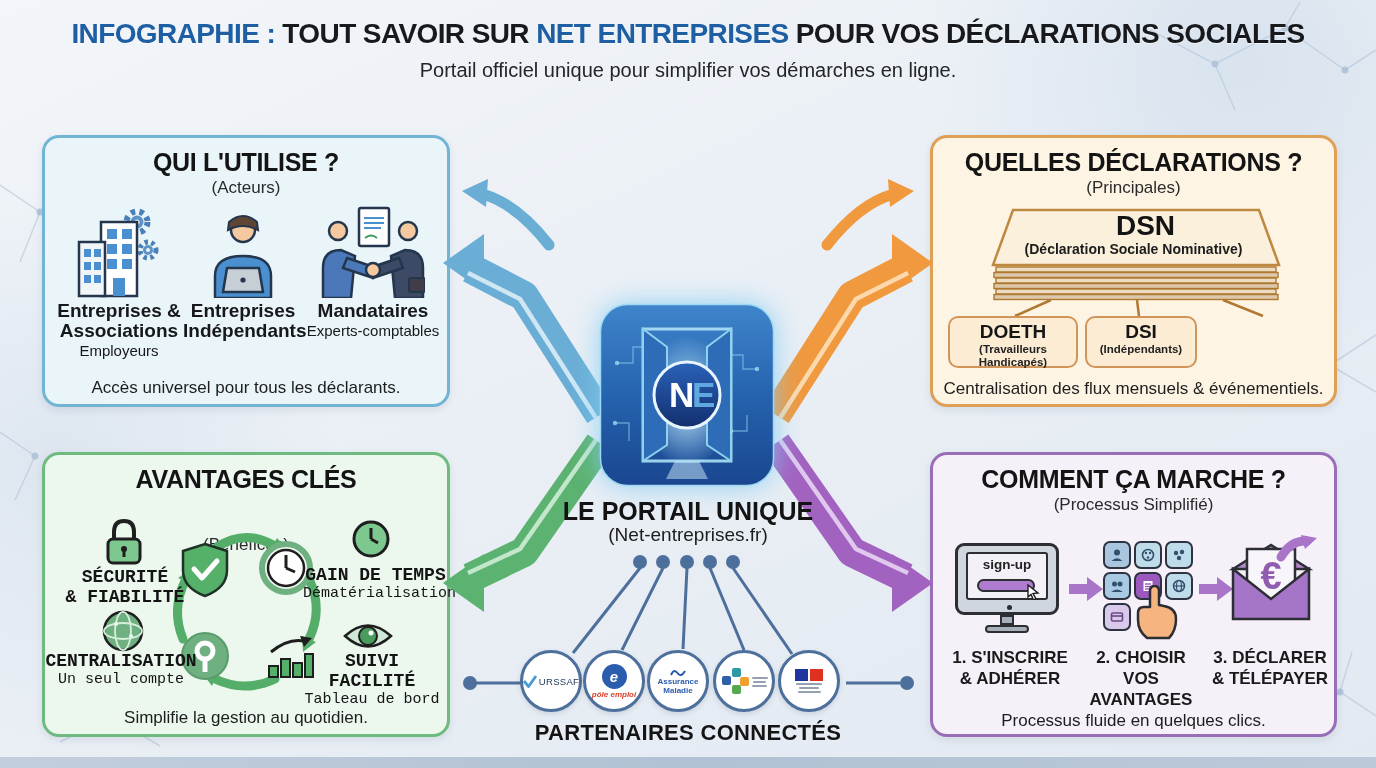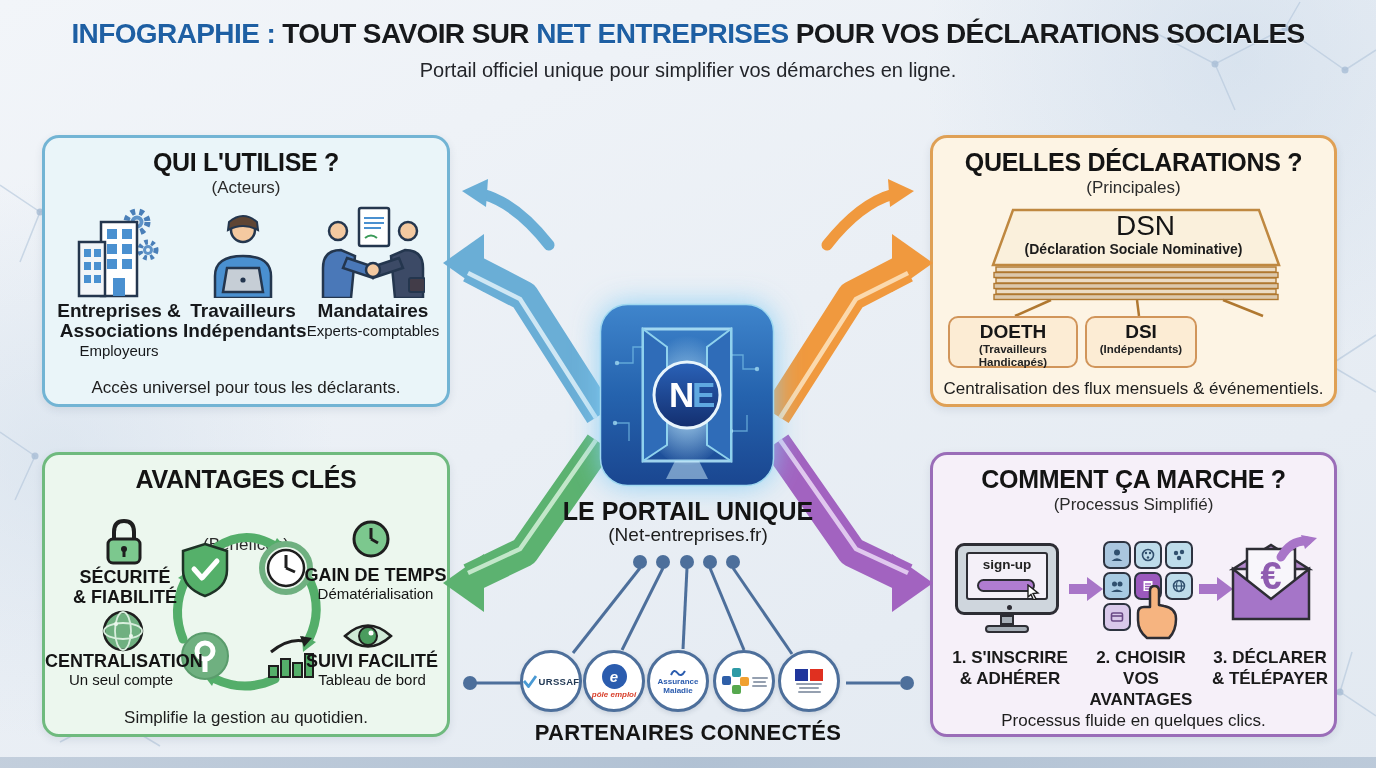--- a/index.html
+++ b/index.html
@@ -35,30 +35,30 @@
   .box-benef { left:42px; top:452px; width:408px; height:285px; background:#ecf7ee; border-color:#6fba7e; }
   .box-proc  { left:930px; top:452px; width:407px; height:285px; background:#f6f0f9; border-color:#9a6db8; }
 
   
   .user-group-label { position:absolute; top:163px; text-align:center; color:#16181b; }
   .ug-bold { font-size:19px; font-weight:800; line-height:20px; }
   .ug-note { font-size:15px; line-height:18px; margin-top:1px; }
 
   
   .dsn-title { position:absolute; top:72px; left:0; width:100%; text-align:center;
-    font-size:28px; font-weight:400; color:#141414;padding-left:24px; }
+    font-size:28px; font-weight:700; color:#141414;padding-left:24px; }
   .dsn-sub { position:absolute; top:103px; left:0; width:100%; text-align:center;
     font-size:14px; font-weight:600; color:#1c1c1c; }
   .decl-chip { position:absolute; top:178px; height:52px; background:#fcecd4; border:2.5px solid #d1955a;
     border-radius:10px; text-align:center; padding-top:3px; }
   .chip-title { font-size:19px; font-weight:800; color:#161616; line-height:22px; }
   .chip-sub { font-size:11.5px; font-weight:600; color:#222; line-height:13px; }
 
   
-  .benef-label { position:absolute; text-align:center; color:#141414; }
+  .benef-label { position:absolute; text-align:center; color:#141414;font-family:Liberation Mono, monospace; }
   .bl-bold { font-size:18px; font-weight:800; line-height:20px; }
   .bl-note { font-size:15px; line-height:17px; }
 
   
   .monitor { position:absolute; left:22px; top:88px; width:104px; height:96px; }
   .mon-frame { position:absolute; left:0; top:0; width:104px; height:72px; background:#cfd6dd;
     border:3px solid #2d2d34; border-radius:9px; }
   .mon-screen { position:absolute; left:8px; top:6px; width:82px; height:48px; background:#f4f0f8;
     border:2px solid #2d2d34; border-radius:3px; }
   .mon-label { position:absolute; top:3px; left:0; width:100%; text-align:center;
@@ -85,21 +85,21 @@
   .center-sub { position:absolute; top:524px; left:0; width:100%; text-align:center; z-index:5;
     font-size:19px; color:#1d1d1d; }
 
   
   .partner-circle { position:absolute; top:650px; width:62px; height:62px; border-radius:50%;
     background:#fff; border:3px solid #4d6f9b; z-index:4; display:flex; flex-direction:column;
     align-items:center; justify-content:center; box-shadow:0 2px 5px rgba(40,60,90,.15); }
   .partners-title { position:absolute; top:720px; left:488px; width:400px; text-align:center; z-index:4;
     font-size:22px; font-weight:800; color:#141414; letter-spacing:.3px; }
   .urssaf-row { display:flex; align-items:center; gap:2px; }
-  .urssaf-text { font-size:9.5px; font-weight:700; color:#233a55; letter-spacing:.3px; }
+  .urssaf-text { font-size:9.5px; font-weight:400; color:#233a55; letter-spacing:.3px; }
   .pe-circle { width:25px; height:25px; border-radius:50%; background:#2b5cae; color:#fff;
     font-size:15px; font-weight:800; font-style:italic; display:flex; align-items:center; justify-content:center; }
   .pe-text { font-size:8px; font-weight:800; font-style:italic; color:#d8402c; margin-top:1px; white-space:nowrap; }
   .am-text { font-size:8px; font-weight:800; color:#2b5cae; line-height:9px; }
   .tbar { height:2.5px; background:#95a0b0; border-radius:1px; margin:1.5px auto 0; }
 
   .z-arrows { position:absolute; left:0; top:0; z-index:3; pointer-events:none; }
   .z-deco { position:absolute; left:0; top:0; z-index:0; pointer-events:none; }
   .z-net { position:absolute; left:0; top:0; z-index:2; pointer-events:none; }
   .bottom-strip { position:absolute; left:0; bottom:0; width:100%; height:11px; z-index:6;
@@ -192,21 +192,21 @@
       <circle cx="52" cy="64" r="7" fill="#f4c9a0" stroke="#24364e" stroke-width="2.5"></circle>
       <rect x="88" y="72" width="16" height="14" rx="2" fill="#423c48" stroke="#24364e" stroke-width="2"></rect>
     </svg>
 
     <div class="user-group-label" style="left:4px; width:140px;">
       <div class="ug-bold">Entreprises &amp;</div>
       <div class="ug-bold">Associations</div>
       <div class="ug-note">Employeurs</div>
     </div>
     <div class="user-group-label" style="left:138px; width:120px;">
-      <div class="ug-bold">Travailleurs</div>
+      <div class="ug-bold">Entreprises</div>
       <div class="ug-bold">Indépendants</div>
       <div class="ug-note"></div>
     </div>
     <div class="user-group-label" style="left:258px; width:140px;">
       <div class="ug-bold">Mandataires</div>
       <div class="ug-bold"></div>
       <div class="ug-note">Experts-comptables</div>
     </div>
     <div class="q-footer" style="top:240px;">Accès universel pour tous les déclarants.</div>
   </div>

